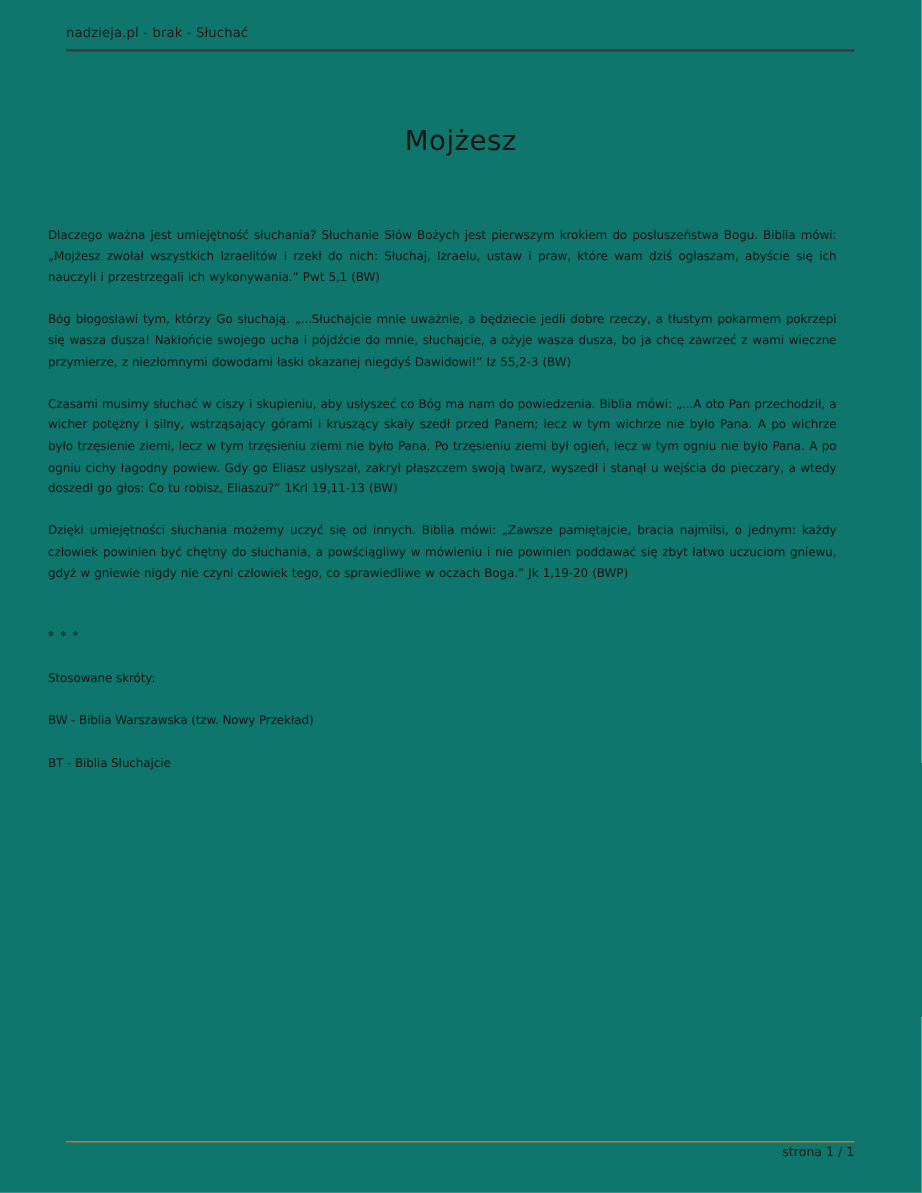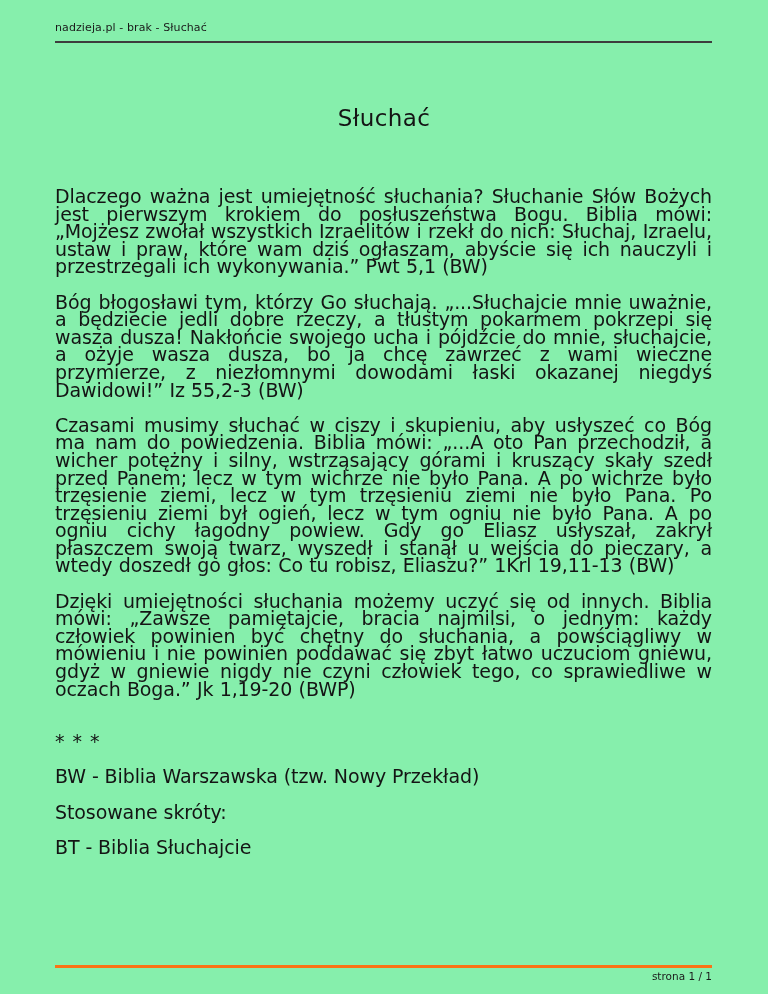--- a/index.html
+++ b/index.html
@@ -11,21 +11,21 @@
     width: 768px;
     height: 994px;
     position: relative;
     font-family: "DejaVu Sans", sans-serif;
     color: #141414;
     overflow: hidden;
   }
   .page {
     position: absolute;
     inset: 0;
-    background: #86efac;
+    background: #0f766e;
   }
   .header {
     position: absolute;
     top: 0;
     left: 55px;
     right: 56px;
     padding: 21px 0 7px 0;
     font-size: 11px;
     letter-spacing: 0.1px;
     border-bottom: 2px solid #3d3d3d;
@@ -40,23 +40,23 @@
     text-align: center;
     font-size: 23px;
     line-height: 28px;
     font-weight: 400;
     letter-spacing: 0.4px;
     color: #141414;
   }
   .content {
     position: absolute;
     top: 188px;
-    left: 55px;
+    left: 40px;
     width: 657px;
-    font-size: 19px;
+    font-size: 10px;
     line-height: 17.6px;
   }
   .para {
     margin: 0 0 17.6px 0;
     text-align: justify;
     text-justify: inter-word;
     letter-spacing: -0.1px;
     word-spacing: 0.4px;
   }
   .separator {
@@ -66,54 +66,54 @@
   }
   .plainline {
     margin: 0 0 17.6px 0;
     text-align: left;
     letter-spacing: -0.1px;
   }
   .footer {
     position: absolute;
     left: 55px;
     right: 56px;
-    bottom: 12px;
-    border-top: 3px solid #f97316;
+    bottom: 28px;
+    border-top: 1px solid #f97316;
     padding-top: 2px;
     text-align: right;
     font-size: 10.5px;
     color: #1a1a1a;
   }
 </style>
 </head>
 <body>
 
 <div class="page">
 
   <div class="header">
     <span>nadzieja.pl - brak - Słuchać</span>
   </div>
 
-  <h1 class="title">Słuchać</h1>
+  <h1 class="title">Mojżesz</h1>
 
   <div class="content">
 
     <p class="para">Dlaczego ważna jest umiejętność słuchania? Słuchanie Słów Bożych jest pierwszym krokiem do posłuszeństwa Bogu. Biblia mówi: „Mojżesz zwołał wszystkich Izraelitów i rzekł do nich: Słuchaj, Izraelu, ustaw i praw, które wam dziś ogłaszam, abyście się ich nauczyli i przestrzegali ich wykonywania.” Pwt 5,1 (BW)</p>
 
     <p class="para">Bóg błogosławi tym, którzy Go słuchają. „...Słuchajcie mnie uważnie, a będziecie jedli dobre rzeczy, a tłustym pokarmem pokrzepi się wasza dusza! Nakłońcie swojego ucha i pójdźcie do mnie, słuchajcie, a ożyje wasza dusza, bo ja chcę zawrzeć z wami wieczne przymierze, z niezłomnymi dowodami łaski okazanej niegdyś Dawidowi!” Iz 55,2-3 (BW)</p>
 
     <p class="para">Czasami musimy słuchać w ciszy i skupieniu, aby usłyszeć co Bóg ma nam do powiedzenia. Biblia mówi: „...A oto Pan przechodził, a wicher potężny i silny, wstrząsający górami i kruszący skały szedł przed Panem; lecz w tym wichrze nie było Pana. A po wichrze było trzęsienie ziemi, lecz w tym trzęsieniu ziemi nie było Pana. Po trzęsieniu ziemi był ogień, lecz w tym ogniu nie było Pana. A po ogniu cichy łagodny powiew. Gdy go Eliasz usłyszał, zakrył płaszczem swoją twarz, wyszedł i stanął u wejścia do pieczary, a wtedy doszedł go głos: Co tu robisz, Eliaszu?” 1Krl 19,11-13 (BW)</p>
 
     <p class="para">Dzięki umiejętności słuchania możemy uczyć się od innych. Biblia mówi: „Zawsze pamiętajcie, bracia najmilsi, o jednym: każdy człowiek powinien być chętny do słuchania, a powściągliwy w mówieniu i nie powinien poddawać się zbyt łatwo uczuciom gniewu, gdyż w gniewie nigdy nie czyni człowiek tego, co sprawiedliwe w oczach Boga.” Jk 1,19-20 (BWP)</p>
 
     <p class="separator">* * *</p>
 
+    <p class="plainline">Stosowane skróty:</p>
+
     <p class="plainline">BW - Biblia Warszawska (tzw. Nowy Przekład)</p>
-
-    <p class="plainline">Stosowane skróty:</p>
 
     <p class="plainline">BT - Biblia Słuchajcie</p>
 
 
   </div>
 
   <div class="footer">
     <span>strona 1 / 1</span>
   </div>
 

